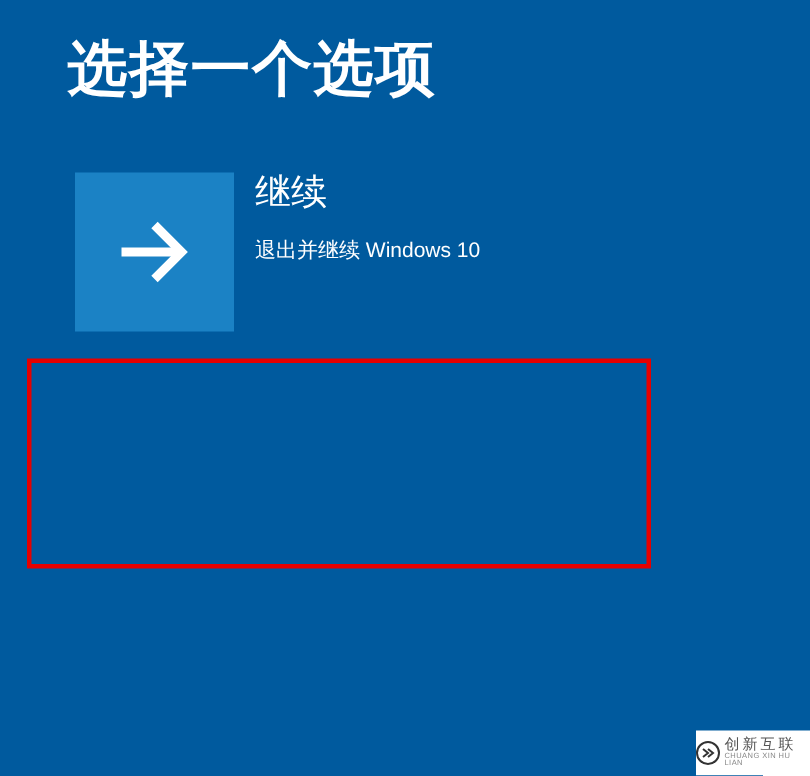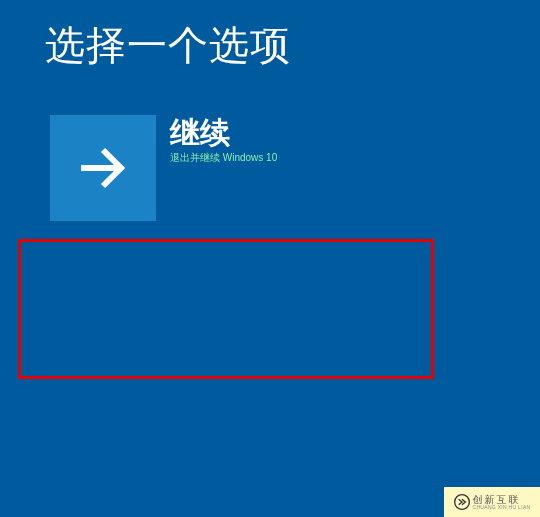--- a/index.html
+++ b/index.html
@@ -11,21 +11,21 @@
       width: 540px;
       height: 517px;
       background: #005a9e;
       font-family: "Microsoft YaHei", "Segoe UI", sans-serif;
       color: #ffffff;
       overflow: hidden;
       position: relative;
     }
     .title {
       font-size: 40px;
-      font-weight: 400;
+      font-weight: 700;
       padding: 18px 18px 0 45px;
       letter-spacing: 1px;
     }
     .options {
       padding: 42px 0 0 50px;
     }
     .option-item {
       display: flex;
       align-items: flex-start;
       margin-bottom: 30px;
@@ -47,37 +47,37 @@
       display: flex;
       align-items: center;
       justify-content: center;
       flex-shrink: 0;
     }
     .option-text {
       padding-left: 14px;
       padding-top: 0px;
     }
     .option-title {
-      font-size: 30px;
-      font-weight: 700;
+      font-size: 24px;
+      font-weight: 400;
       line-height: 1.2;
     }
     .option-subtitle {
-      font-size: 10px;
+      font-size: 14px;
       font-weight: 400;
-      margin-top: 0;
-      color: #86efac;
+      margin-top: 14px;
+      color: #ffffff;
     }
     .watermark {
       position: absolute;
       right: 0;
       bottom: 0;
-      width: 96px;
+      width: 76px;
       height: 30px;
-      background: #fef9c3;
+      background: #ffffff;
       color: #555555;
       font-size: 9px;
       display: flex;
       align-items: center;
       justify-content: center;
       gap: 3px;
       overflow: hidden;
     }
     .watermark-logo {
       width: 16px;

